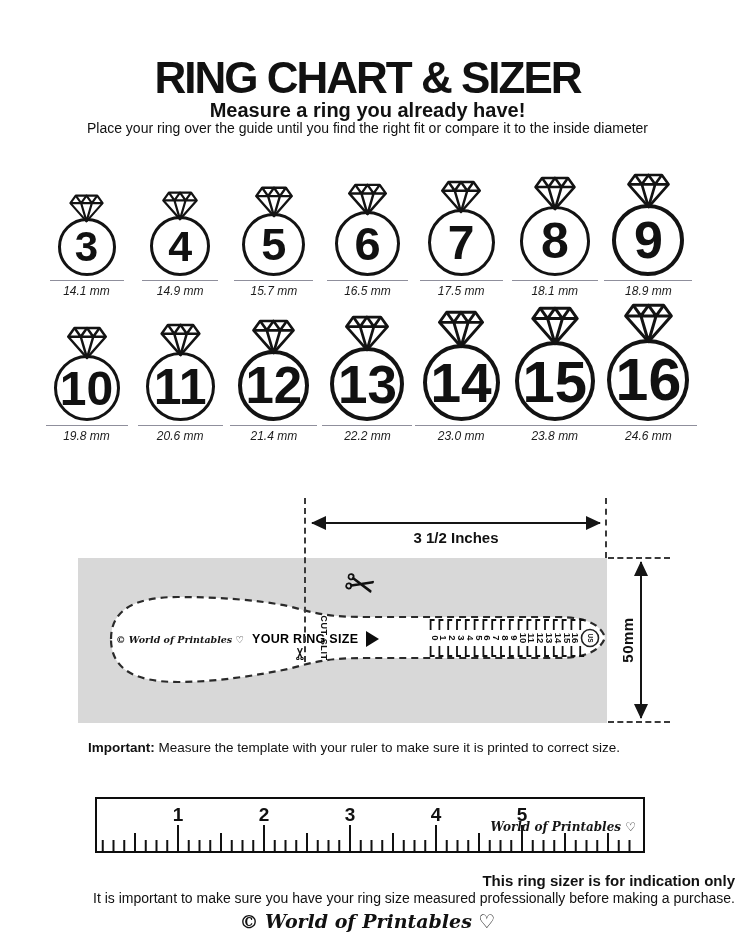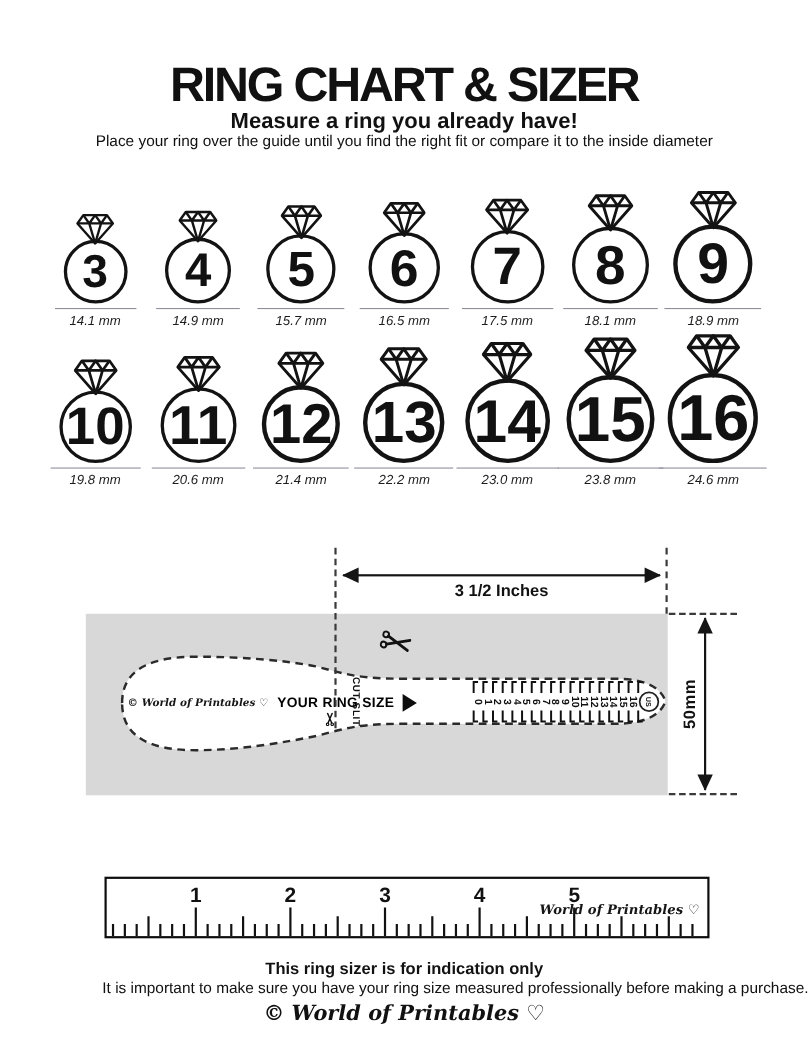--- a/index.html
+++ b/index.html
@@ -66,21 +66,21 @@
   .important b{font-weight:700;}
 
   
   .ruler{position:absolute;left:95px;top:797px;width:550px;height:56px;box-sizing:border-box;
          border:2.5px solid #0d0d0d;background:#fff;}
   .ruler-num{position:absolute;top:5px;transform:translateX(-50%);font-size:19px;font-weight:700;}
   .ruler-brand{position:absolute;right:7px;top:6px;font-size:12px;font-weight:700;color:#161616;margin-top:15px;}
   #ruler-ticks{position:absolute;left:0;bottom:0;}
 
   
-  .footer-bold{position:absolute;top:872px;left:0;width:100%;text-align:center;font-weight:700;font-size:15px;}
+  .footer-bold{position:absolute;top:872px;left:0;width:100%;text-align:right;font-weight:700;font-size:15px;}
   .footer-text{position:absolute;top:890px;left:0;width:100%;text-align:right;font-size:14px;}
   .footer-brand{position:absolute;top:910px;left:0;width:100%;text-align:center;font-size:19px;font-weight:700;}
 </style>
 </head>
 <body>
 
 <div class="page">
 
   <h1 class="title">RING CHART &amp; SIZER</h1>
 
@@ -277,20 +277,21 @@
     <div class="vdash" id="dash-right"></div>
     <div class="h-arrow"></div>
     <div class="dim-label">3 1/2 Inches</div>
 
     <div class="hdash" id="dash-top-right"></div>
     <div class="hdash" id="dash-bottom-right"></div>
     <div class="v-arrow"></div>
     <div class="mm50">50mm</div>
   </div>
 
+  <p class="important"><b>Important:</b><span> Measure the template with your ruler to make sure it is printed to correct size.</span></p>
 
   <div class="ruler" id="ruler">
     <svg id="ruler-ticks" width="545" height="51" viewBox="0 0 545 51">
         <path d="M5.75 51 V40 M16.50 51 V40 M27.25 51 V40 M38.00 51 V33 M48.75 51 V40 M59.50 51 V40 M70.25 51 V40 M81.00 51 V25 M91.75 51 V40 M102.50 51 V40 M113.25 51 V40 M124.00 51 V33 M134.75 51 V40 M145.50 51 V40 M156.25 51 V40 M167.00 51 V25 M177.75 51 V40 M188.50 51 V40 M199.25 51 V40 M210.00 51 V33 M220.75 51 V40 M231.50 51 V40 M242.25 51 V40 M253.00 51 V25 M263.75 51 V40 M274.50 51 V40 M285.25 51 V40 M296.00 51 V33 M306.75 51 V40 M317.50 51 V40 M328.25 51 V40 M339.00 51 V25 M349.75 51 V40 M360.50 51 V40 M371.25 51 V40 M382.00 51 V33 M392.75 51 V40 M403.50 51 V40 M414.25 51 V40 M425.00 51 V25 M435.75 51 V40 M446.50 51 V40 M457.25 51 V40 M468.00 51 V33 M478.75 51 V40 M489.50 51 V40 M500.25 51 V40 M511.00 51 V33 M521.75 51 V40 M532.50 51 V40 " stroke="#111" stroke-width="2" fill="none"></path>
       </svg>
     <div class="ruler-brand script">World of Printables ♡</div>
   <span class="ruler-num" style="left: 81px;">1</span>
       <span class="ruler-num" style="left: 167px;">2</span>
       <span class="ruler-num" style="left: 253px;">3</span>
       <span class="ruler-num" style="left: 339px;">4</span>

